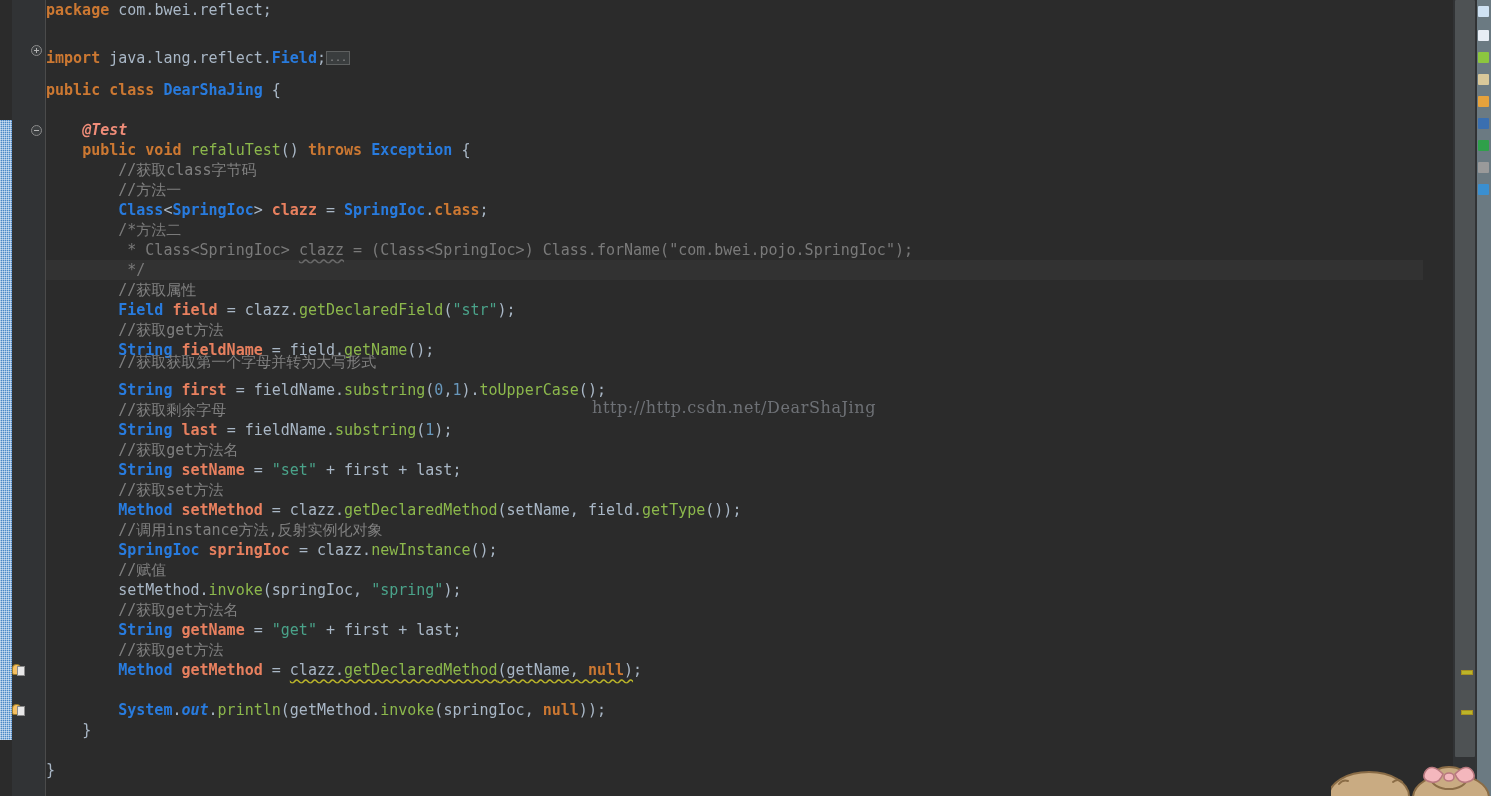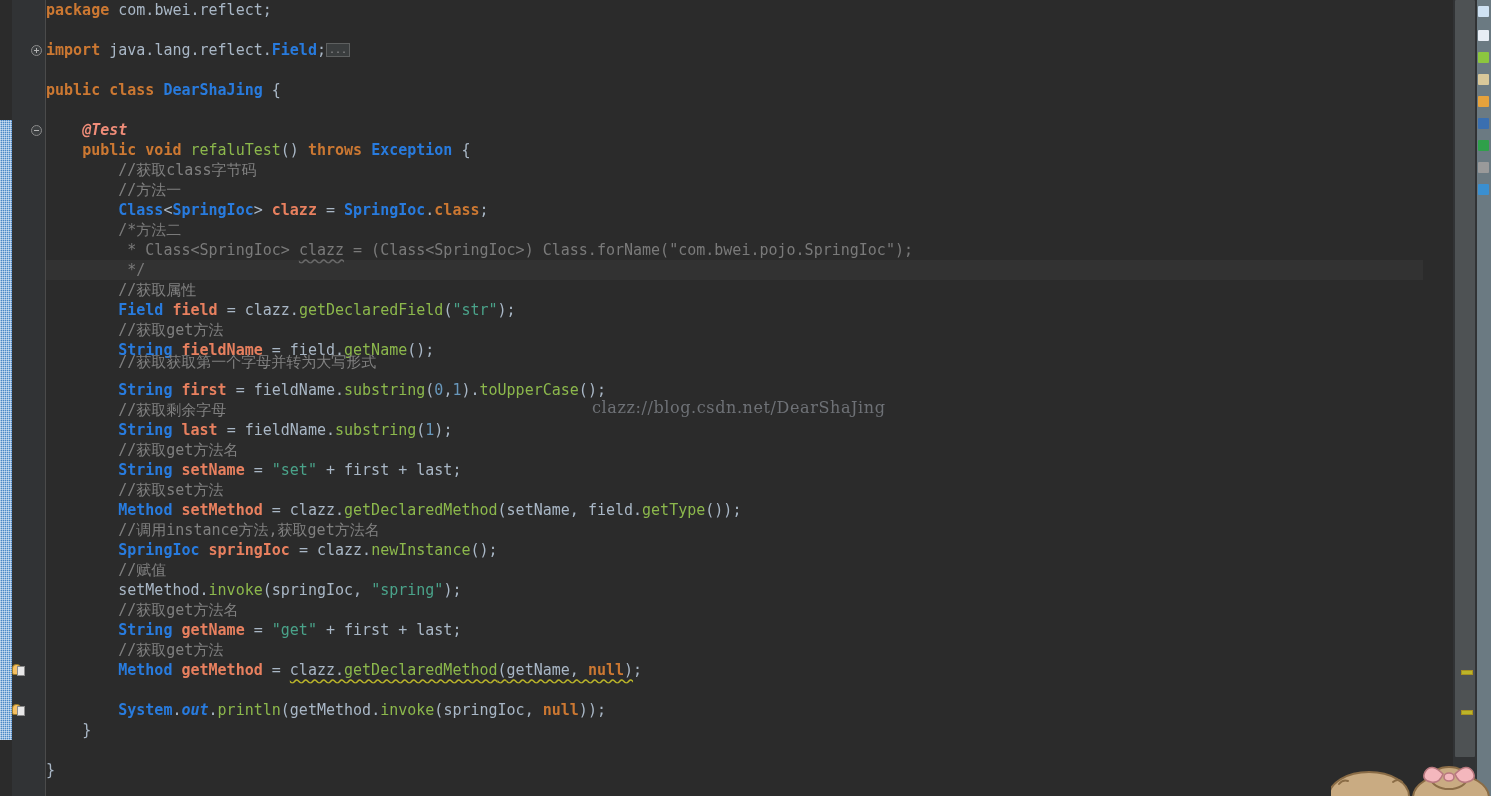--- a/index.html
+++ b/index.html
@@ -285,21 +285,21 @@
           <span class="bulb"></span>
           <span class="doc"></span>
         </div>
       </div>
 
     <div id="code-surface">
       <div id="caret-line-hl" style="top: 260px;"></div>
       <div id="code-lines">
           <div class="code-line" style="top: 0px;"><span class="kw">package</span><span class="punc"> </span><span class="plain">com</span><span class="punc">.</span><span class="plain">bwei</span><span class="punc">.</span><span class="plain">reflect</span><span class="punc">;</span></div>
           <div class="code-line" style="top: 20px;"></div>
-          <div class="code-line" style="top: 40px;"><span class="kw">import</span><span class="punc"> </span><span class="plain">java</span><span class="punc">.</span><span class="plain">lang</span><span class="punc">.</span><span class="plain">reflect</span><span class="punc">.</span><span class="type">Field</span><span class="punc">;</span><span class="fold-placeholder">...</span></div>
+          <div class="code-line" style="top: 48px;"><span class="kw">import</span><span class="punc"> </span><span class="plain">java</span><span class="punc">.</span><span class="plain">lang</span><span class="punc">.</span><span class="plain">reflect</span><span class="punc">.</span><span class="type">Field</span><span class="punc">;</span><span class="fold-placeholder">...</span></div>
           <div class="code-line" style="top: 60px;"></div>
           <div class="code-line" style="top: 80px;"><span class="kw">public</span><span class="punc"> </span><span class="kw">class</span><span class="punc"> </span><span class="type">DearShaJing</span><span class="punc"> </span><span class="punc">{</span></div>
           <div class="code-line" style="top: 100px;"></div>
           <div class="code-line" style="top: 120px;">    <span class="anno">@Test</span></div>
           <div class="code-line" style="top: 140px;"><span class="punc"> </span><span class="punc"> </span><span class="punc"> </span><span class="punc"> </span><span class="kw">public</span><span class="punc"> </span><span class="kw">void</span><span class="punc"> </span><span class="call">refaluTest</span><span class="punc">(</span><span class="punc">)</span><span class="punc"> </span><span class="kw">throws</span><span class="punc"> </span><span class="type">Exception</span><span class="punc"> </span><span class="punc">{</span></div>
           <div class="code-line" style="top: 160px;"><span class="cmt">        //获取class字节码</span></div>
           <div class="code-line" style="top: 180px; text-align: right;"><span class="cmt">        //方法一</span></div>
           <div class="code-line" style="top: 200px;"><span class="punc"> </span><span class="punc"> </span><span class="punc"> </span><span class="punc"> </span><span class="punc"> </span><span class="punc"> </span><span class="punc"> </span><span class="punc"> </span><span class="type">Class</span><span class="punc">&lt;</span><span class="type">SpringIoc</span><span class="punc">&gt;</span><span class="punc"> </span><span class="var">clazz</span><span class="punc"> </span><span class="punc">=</span><span class="punc"> </span><span class="type">SpringIoc</span><span class="punc">.</span><span class="kw">class</span><span class="punc">;</span></div>
           <div class="code-line" style="top: 220px;"><span class="doc">        /*方法二</span></div>
           <div class="code-line" style="top: 240px;"><span class="doc">         * Class&lt;SpringIoc&gt; <span class="squig-grey">clazz</span> = (Class&lt;SpringIoc&gt;) Class.forName("com.bwei.pojo.SpringIoc");</span></div>
@@ -309,38 +309,38 @@
           <div class="code-line" style="top: 320px;"><span class="cmt">        //获取get方法</span></div>
           <div class="code-line" style="top: 340px;"><span class="punc"> </span><span class="punc"> </span><span class="punc"> </span><span class="punc"> </span><span class="punc"> </span><span class="punc"> </span><span class="punc"> </span><span class="punc"> </span><span class="type">String</span><span class="punc"> </span><span class="var">fieldName</span><span class="punc"> </span><span class="punc">=</span><span class="punc"> </span><span class="plain">field</span><span class="punc">.</span><span class="call">getName</span><span class="punc">(</span><span class="punc">)</span><span class="punc">;</span></div>
           <div class="code-line" style="top: 352px;"><span class="cmt">        //获取获取第一个字母并转为大写形式</span></div>
           <div class="code-line" style="top: 380px;"><span class="punc"> </span><span class="punc"> </span><span class="punc"> </span><span class="punc"> </span><span class="punc"> </span><span class="punc"> </span><span class="punc"> </span><span class="punc"> </span><span class="type">String</span><span class="punc"> </span><span class="var">first</span><span class="punc"> </span><span class="punc">=</span><span class="punc"> </span><span class="plain">fieldName</span><span class="punc">.</span><span class="call">substring</span><span class="punc">(</span><span class="num">0</span><span class="punc">,</span><span class="num">1</span><span class="punc">)</span><span class="punc">.</span><span class="call">toUpperCase</span><span class="punc">(</span><span class="punc">)</span><span class="punc">;</span></div>
           <div class="code-line" style="top: 400px;"><span class="cmt">        //获取剩余字母</span></div>
           <div class="code-line" style="top: 420px;"><span class="punc"> </span><span class="punc"> </span><span class="punc"> </span><span class="punc"> </span><span class="punc"> </span><span class="punc"> </span><span class="punc"> </span><span class="punc"> </span><span class="type">String</span><span class="punc"> </span><span class="var">last</span><span class="punc"> </span><span class="punc">=</span><span class="punc"> </span><span class="plain">fieldName</span><span class="punc">.</span><span class="call">substring</span><span class="punc">(</span><span class="num">1</span><span class="punc">)</span><span class="punc">;</span></div>
           <div class="code-line" style="top: 440px;"><span class="cmt">        //获取get方法名</span></div>
           <div class="code-line" style="top: 460px;"><span class="punc"> </span><span class="punc"> </span><span class="punc"> </span><span class="punc"> </span><span class="punc"> </span><span class="punc"> </span><span class="punc"> </span><span class="punc"> </span><span class="type">String</span><span class="punc"> </span><span class="var">setName</span><span class="punc"> </span><span class="punc">=</span><span class="punc"> </span><span class="str">"set"</span><span class="punc"> </span><span class="punc">+</span><span class="punc"> </span><span class="plain">first</span><span class="punc"> </span><span class="punc">+</span><span class="punc"> </span><span class="plain">last</span><span class="punc">;</span></div>
           <div class="code-line" style="top: 480px;"><span class="cmt">        //获取set方法</span></div>
           <div class="code-line" style="top: 500px;"><span class="punc"> </span><span class="punc"> </span><span class="punc"> </span><span class="punc"> </span><span class="punc"> </span><span class="punc"> </span><span class="punc"> </span><span class="punc"> </span><span class="type">Method</span><span class="punc"> </span><span class="var">setMethod</span><span class="punc"> </span><span class="punc">=</span><span class="punc"> </span><span class="plain">clazz</span><span class="punc">.</span><span class="call">getDeclaredMethod</span><span class="punc">(</span><span class="plain">setName</span><span class="punc">,</span><span class="punc"> </span><span class="plain">field</span><span class="punc">.</span><span class="call">getType</span><span class="punc">(</span><span class="punc">)</span><span class="punc">)</span><span class="punc">;</span></div>
-          <div class="code-line" style="top: 520px;"><span class="cmt">        //调用instance方法,获取get方法名</span></div>
+          <div class="code-line" style="top: 520px;"><span class="cmt">        //调用instance方法,反射实例化对象</span></div>
           <div class="code-line" style="top: 540px;"><span class="punc"> </span><span class="punc"> </span><span class="punc"> </span><span class="punc"> </span><span class="punc"> </span><span class="punc"> </span><span class="punc"> </span><span class="punc"> </span><span class="type">SpringIoc</span><span class="punc"> </span><span class="var">springIoc</span><span class="punc"> </span><span class="punc">=</span><span class="punc"> </span><span class="plain">clazz</span><span class="punc">.</span><span class="call">newInstance</span><span class="punc">(</span><span class="punc">)</span><span class="punc">;</span></div>
           <div class="code-line" style="top: 560px;"><span class="cmt">        //赋值</span></div>
           <div class="code-line" style="top: 580px;"><span class="punc"> </span><span class="punc"> </span><span class="punc"> </span><span class="punc"> </span><span class="punc"> </span><span class="punc"> </span><span class="punc"> </span><span class="punc"> </span><span class="plain">setMethod</span><span class="punc">.</span><span class="call">invoke</span><span class="punc">(</span><span class="plain">springIoc</span><span class="punc">,</span><span class="punc"> </span><span class="str">"spring"</span><span class="punc">)</span><span class="punc">;</span></div>
           <div class="code-line" style="top: 600px;"><span class="cmt">        //获取get方法名</span></div>
           <div class="code-line" style="top: 620px;"><span class="punc"> </span><span class="punc"> </span><span class="punc"> </span><span class="punc"> </span><span class="punc"> </span><span class="punc"> </span><span class="punc"> </span><span class="punc"> </span><span class="type">String</span><span class="punc"> </span><span class="var">getName</span><span class="punc"> </span><span class="punc">=</span><span class="punc"> </span><span class="str">"get"</span><span class="punc"> </span><span class="punc">+</span><span class="punc"> </span><span class="plain">first</span><span class="punc"> </span><span class="punc">+</span><span class="punc"> </span><span class="plain">last</span><span class="punc">;</span></div>
           <div class="code-line" style="top: 640px;"><span class="cmt">        //获取get方法</span></div>
           <div class="code-line" style="top: 660px;"><span class="punc"> </span><span class="punc"> </span><span class="punc"> </span><span class="punc"> </span><span class="punc"> </span><span class="punc"> </span><span class="punc"> </span><span class="punc"> </span><span class="type">Method</span><span class="punc"> </span><span class="var">getMethod</span><span class="punc"> </span><span class="punc">=</span><span class="punc"> </span><span class="squig"><span class="plain">clazz</span><span class="punc">.</span><span class="call">getDeclaredMethod</span><span class="punc">(</span><span class="plain">getName</span><span class="punc">,</span><span class="punc"> </span><span class="kw">null</span><span class="punc">)</span></span><span class="punc">;</span></div>
           <div class="code-line" style="top: 680px;"></div>
           <div class="code-line" style="top: 700px;"><span class="punc"> </span><span class="punc"> </span><span class="punc"> </span><span class="punc"> </span><span class="punc"> </span><span class="punc"> </span><span class="punc"> </span><span class="punc"> </span><span class="type">System</span><span class="punc">.</span><span class="stat">out</span><span class="punc">.</span><span class="call">println</span><span class="punc">(</span><span class="plain">getMethod</span><span class="punc">.</span><span class="call">invoke</span><span class="punc">(</span><span class="plain">springIoc</span><span class="punc">,</span><span class="punc"> </span><span class="kw">null</span><span class="punc">)</span><span class="punc">)</span><span class="punc">;</span></div>
           <div class="code-line" style="top: 720px;"><span class="punc"> </span><span class="punc"> </span><span class="punc"> </span><span class="punc"> </span><span class="punc">}</span></div>
           <div class="code-line" style="top: 740px;"></div>
           <div class="code-line" style="top: 760px;"><span class="punc">}</span></div>
           <div class="code-line" style="top: 780px;"></div>
         </div>
     </div>
 
-    <div id="watermark">clazz://blog.csdn.net/DearShaJing</div>
+    <div id="watermark">http://http.csdn.net/DearShaJing</div>
 
     <div id="marker-track">
       <div id="scroll-thumb" style="top: 0px; height: 757px;"></div>
       <div id="marker-stripes">
           <div class="marker-stripe" style="top: 670px; background: rgb(187, 181, 41);"></div>
           <div class="marker-stripe" style="top: 710px; background: rgb(187, 181, 41);"></div>
         </div>
     </div>
 
   </div>

